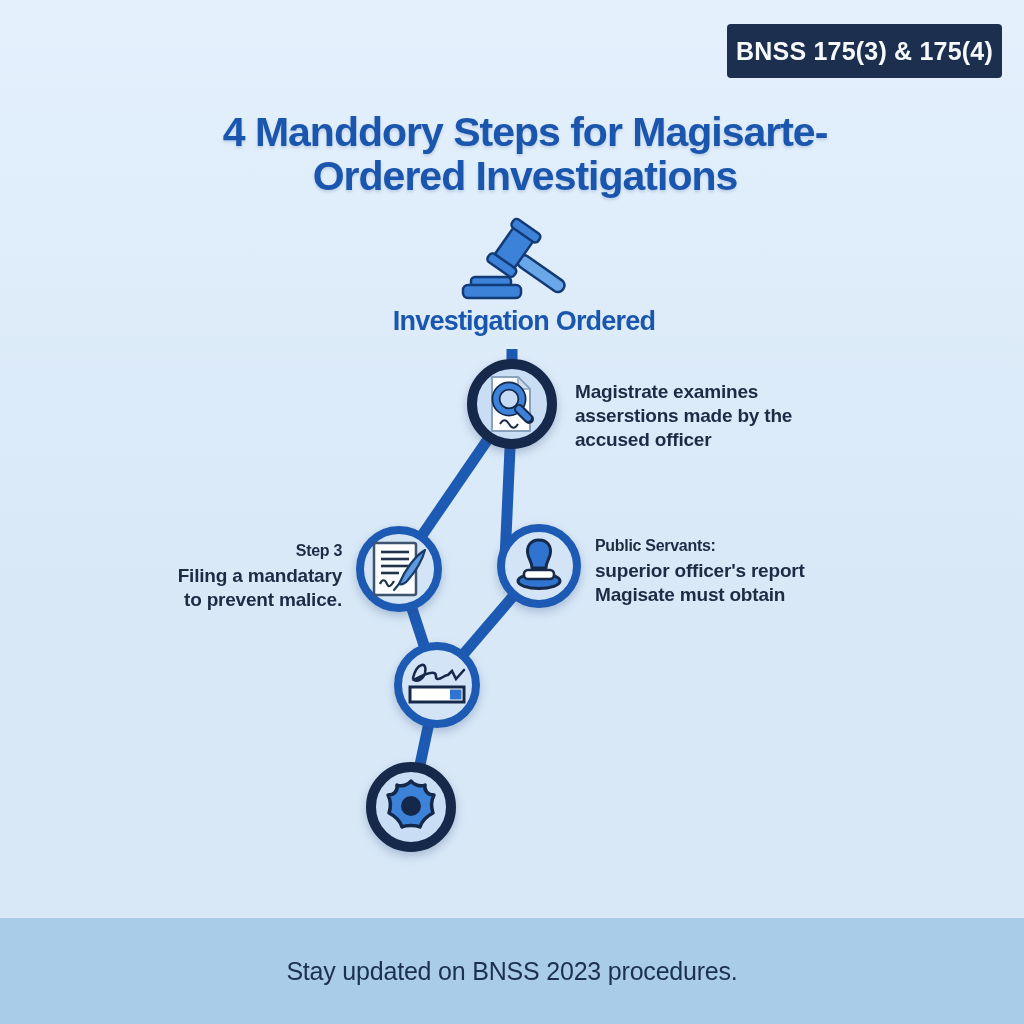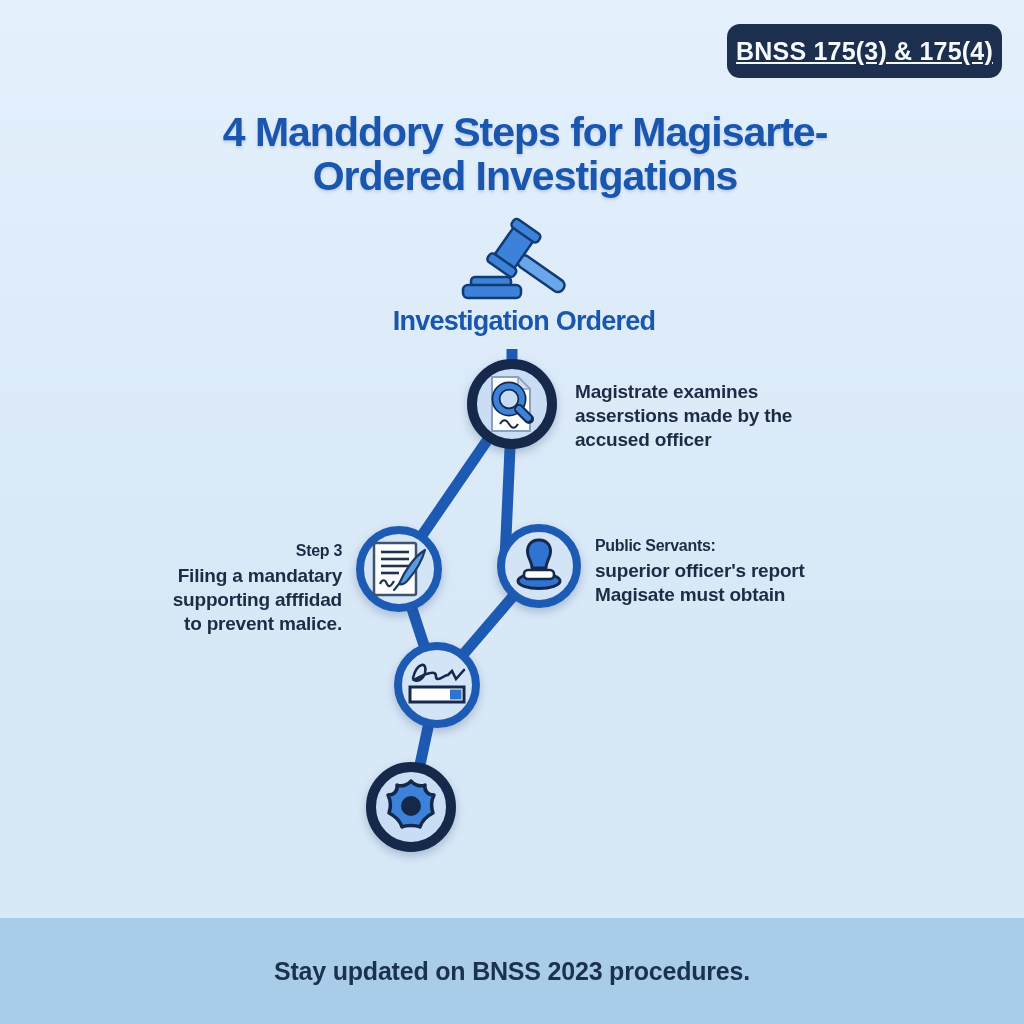--- a/index.html
+++ b/index.html
@@ -5,21 +5,21 @@
   html,body{margin:0;padding:0;}
   .stage{
     position:relative;width:1024px;height:1024px;overflow:hidden;
     background:linear-gradient(180deg,var(--bg-top) 0%,var(--bg) 60%,var(--bg) 100%);
     font-family:"Liberation Sans",sans-serif;
   }
   .badge{
     position:absolute;top:24px;right:22px;width:275px;height:54px;
     background:var(--badge-bg);color:var(--badge-text);
     display:flex;align-items:center;justify-content:center;
-    font-size:25px;font-weight:bold;letter-spacing:.2px;border-radius:13px;text-decoration:underline;
+    font-size:25px;font-weight:bold;letter-spacing:.2px;border-radius:4px;
   }
   .title{
     position:absolute;top:110px;left:13px;width:1024px;
     text-align:center;color:var(--title);
     font-size:41px;line-height:44px;font-weight:bold;letter-spacing:-1px;
     text-shadow:0 2px 3px rgba(120,150,195,.35);
   }
   .invest-label{
     position:absolute;top:306px;left:12px;width:1024px;text-align:center;
     color:var(--title);font-size:27px;font-weight:bold;letter-spacing:-.8px;
@@ -29,21 +29,21 @@
   .txt{
     position:absolute;color:var(--text);font-size:19px;line-height:24px;
     font-weight:bold;letter-spacing:-.2px;
   }
   .txt .h{font-size:16px;line-height:27px;letter-spacing:-.3px;}
   .txt.right{text-align:right;}
   .band{
     position:absolute;left:0;top:918px;width:1024px;height:106px;
     background:var(--band);color:var(--footer-text);
     display:flex;flex-direction:row;align-items:center;justify-content:center;
-    font-size:25px;line-height:36px;font-weight:bold;letter-spacing:-.2px;
+    font-size:25px;line-height:36px;font-weight:normal;letter-spacing:-.2px;
   }
 </style>
 </head>
 <body>
 
 <div class="stage">
 
   <div class="badge">BNSS 175(3) &amp; 175(4)</div>
 
   <div class="title">
@@ -134,21 +134,20 @@
 
   <div class="txt" style="top:380px;left:575px;width:240px">
     <div>Magistrate examines</div>
     <div>asserstions made by the</div>
     <div>accused officer</div>
   </div>
 
   <div class="txt right" style="top:537px;left:100px;width:242px">
     <div class="h">Step 3</div>
     <div>Filing a mandatary</div>
-    <div>supporting afffidad</div>
     <div>to prevent malice.</div>
   </div>
 
   <div class="txt" style="top:532px;left:595px;width:250px">
     <div class="h">Public Servants:</div>
     <div>superior officer's report</div>
     <div>Magisate must obtain</div>
   </div>
 
 

